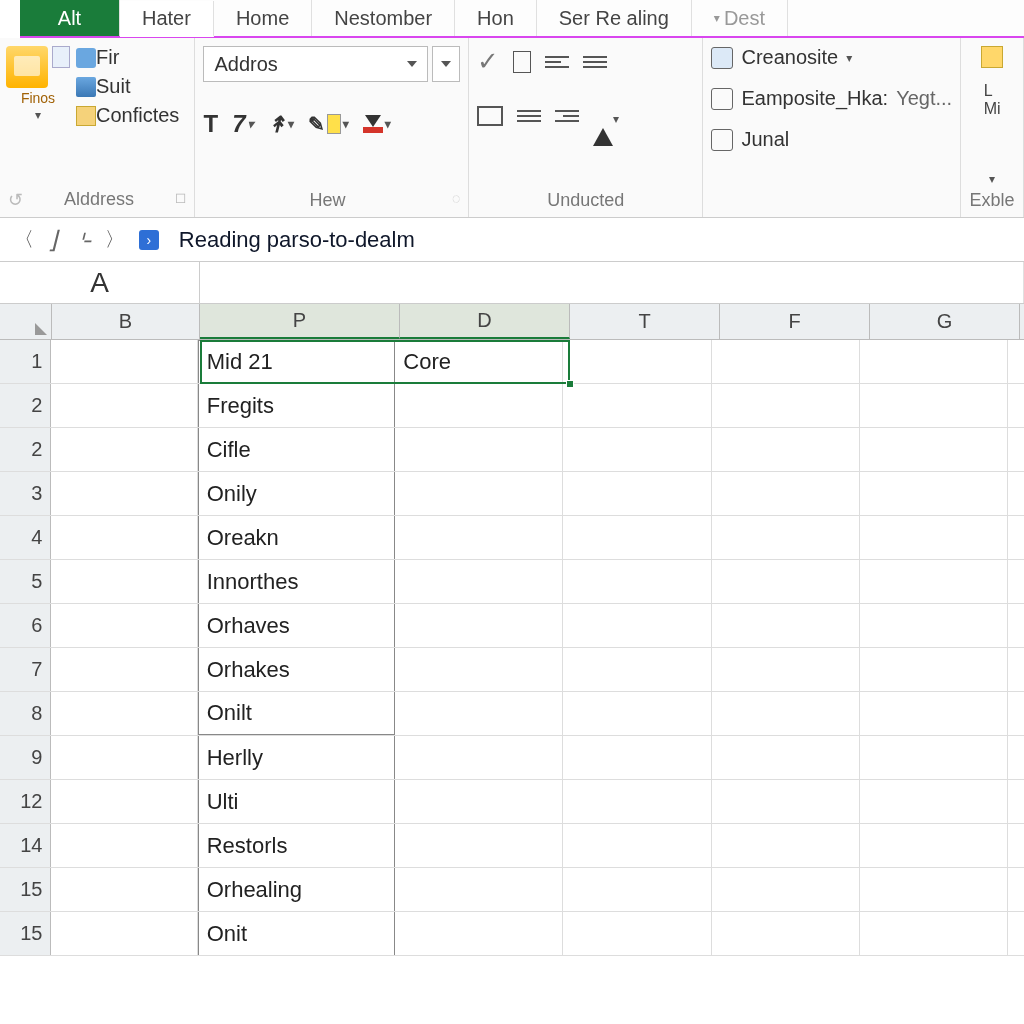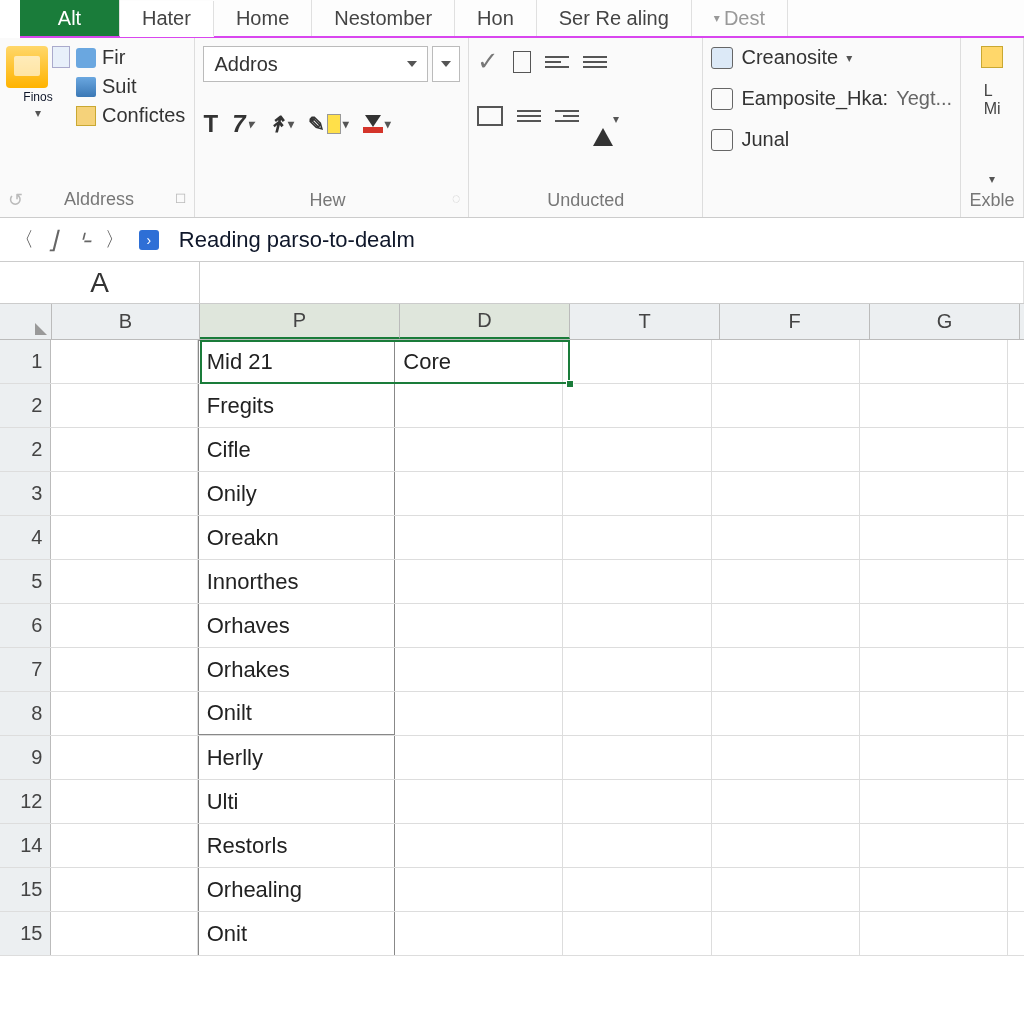--- a/index.html
+++ b/index.html
@@ -87,23 +87,23 @@
     border-radius: 4px;
     position: relative;
   }
   .clip-icon::before{
     content:'';
     position:absolute; top:10px; left:8px;
     width:26px; height:20px;
     background: rgba(255,255,255,0.6);
     border-radius:2px;
   }
-  .g1-left small { font-size:12px; color:#0f172a; }
+  .g1-left small { font-size:14px; color:#a16207; }
   .g1-right { display:flex; flex-direction:column; gap:6px; font-size:20px; color:#333; }
-  .g1-item { display:flex; align-items:center; gap:6px; }
+  .g1-item { display:flex; align-items:center; }
   .mini-icon { width:20px; height:20px; display:inline-block; }
   .mi-a{background:#6aa7e0;border-radius:3px;}
   .mi-b{background:linear-gradient(#6aa7e0,#3b78b5);border-radius:2px;}
   .mi-c{background:#f5d27a;border:1px solid #c9a832;}
 
   
   .g2 { width: 280px; justify-content: center; }
   .font-row {
     display:flex; align-items:center; gap:4px; width:100%;
   }

